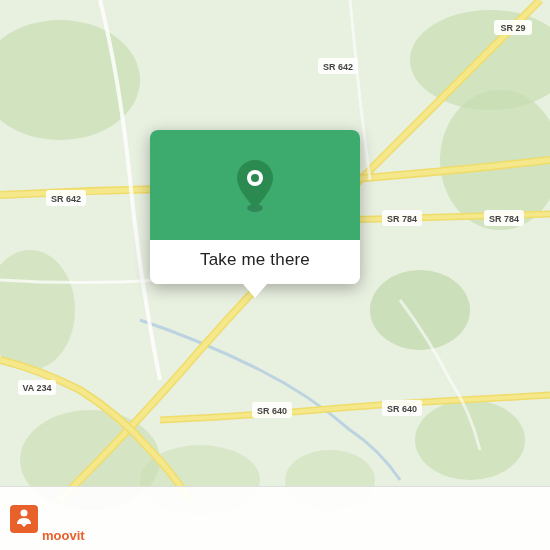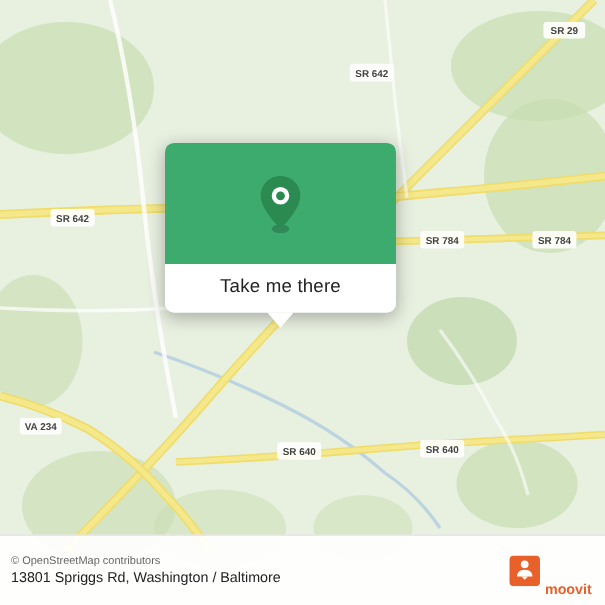--- a/index.html
+++ b/index.html
@@ -216,24 +216,20 @@
         <circle cx="22" cy="20" r="8" fill="white"></circle>
         <circle cx="22" cy="20" r="4" fill="#2a8a50"></circle>
       </svg>
     </div>
     <div class="popup-button-section">
       <button class="take-me-there-btn">Take me there</button>
     </div>
   </div>
 
   <div class="bottom-bar">
-    <div class="bottom-bar-left">
-      <span class="attribution">© OpenStreetMap contributors</span>
-      <span class="address-text">13801 Spriggs Rd, Washington / Baltimore</span>
-    </div>
     <div class="moovit-logo">
 
       <svg class="moovit-icon" viewBox="0 0 28 28">
         <rect width="28" height="28" rx="4" fill="#e8612a"></rect>
 
         <circle cx="14" cy="8" r="3.5" fill="white"></circle>
         <path d="M14 13 C9 13 7 16 7 19 L21 19 C21 16 19 13 14 13 Z" fill="white"></path>
         <path d="M14 22 L11 19 L17 19 Z" fill="white"></path>
       </svg>
       <span class="moovit-label">moovit</span>

